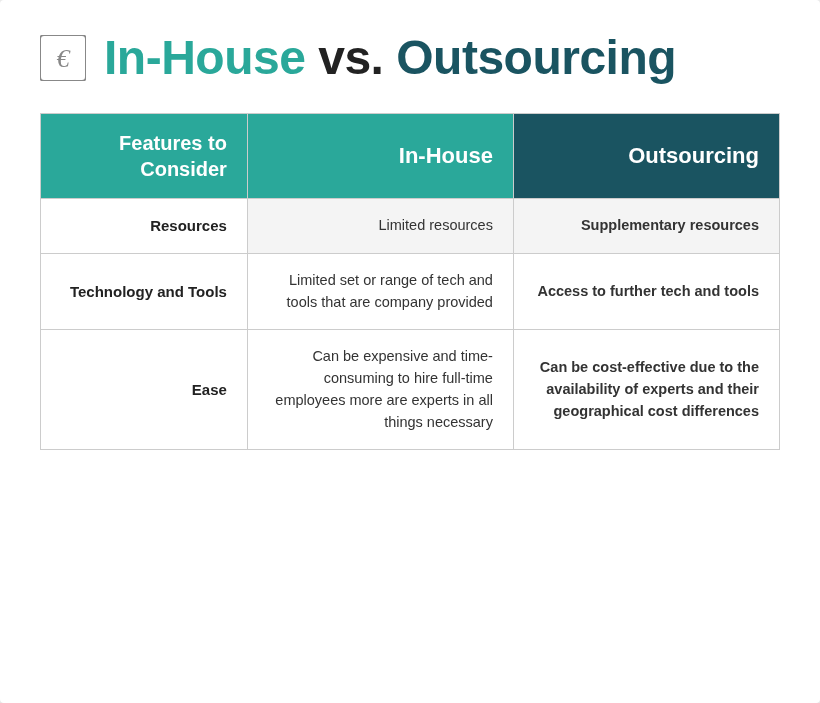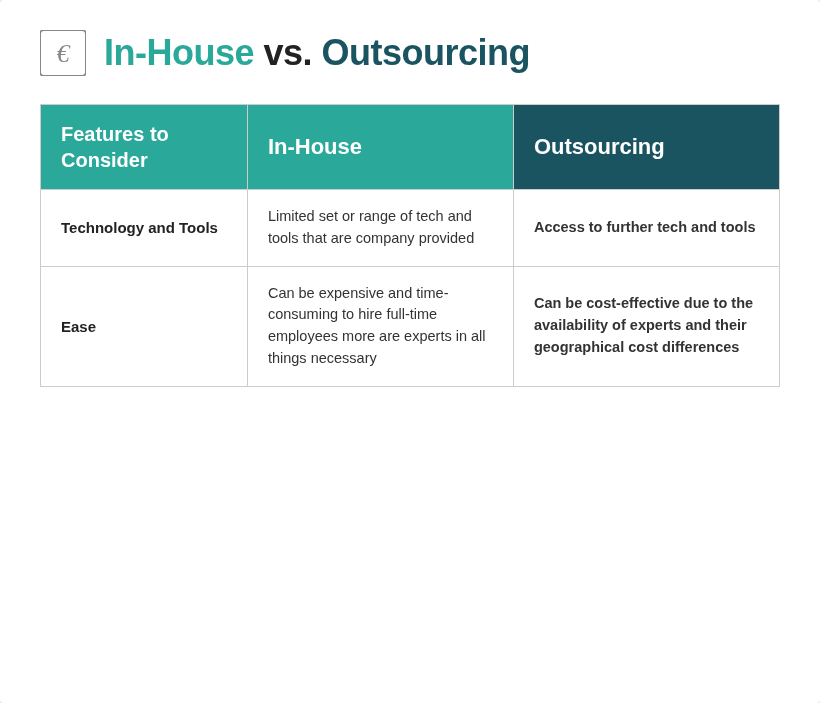--- a/index.html
+++ b/index.html
@@ -33,21 +33,21 @@
       gap: 18px;
     }
 
     .logo-icon {
       width: 46px;
       height: 46px;
       flex-shrink: 0;
     }
 
     .title {
-      font-size: 36px;
+      font-size: 48px;
       font-weight: 400;
       color: #222222;
       letter-spacing: -0.5px;
     }
 
     .title .vs {
       font-weight: 700;
       color: #222222;
     }
 
@@ -64,21 +64,21 @@
     .comparison-table {
       width: 100%;
       border-collapse: collapse;
       border: 1px solid #cccccc;
     }
 
     .comparison-table th,
     .comparison-table td {
       border: 1px solid #cccccc;
       padding: 16px 20px;
-      text-align: left;
+      text-align: right;
       vertical-align: middle;
     }
 
     .col-features {
       width: 28%;
     }
 
     .col-inhouse {
       width: 36%;
     }
@@ -166,20 +166,25 @@
 
   <table class="comparison-table">
     <thead>
       <tr>
         <th class="th-features col-features">Features to Consider</th>
         <th class="th-inhouse col-inhouse">In-House</th>
         <th class="th-outsourcing col-outsourcing">Outsourcing</th>
       </tr>
     </thead>
     <tbody id="table-body">
+    <tr class="row-even">
+          <td class="td-feature-label col-features">Resources</td>
+          <td class="td-inhouse col-inhouse">Limited resources</td>
+          <td class="td-outsourcing col-outsourcing">Supplementary resources</td>
+        </tr>
         <tr class="row-odd">
           <td class="td-feature-label col-features">Technology and Tools</td>
           <td class="td-inhouse col-inhouse">Limited set or range of tech and tools that are company provided</td>
           <td class="td-outsourcing col-outsourcing">Access to further tech and tools</td>
         </tr>
         <tr class="row-odd">
           <td class="td-feature-label col-features">Ease</td>
           <td class="td-inhouse col-inhouse">Can be expensive and time-consuming to hire full-time employees more are experts in all things necessary</td>
           <td class="td-outsourcing col-outsourcing">Can be cost-effective due to the availability of experts and their geographical cost differences</td>
         </tr>

